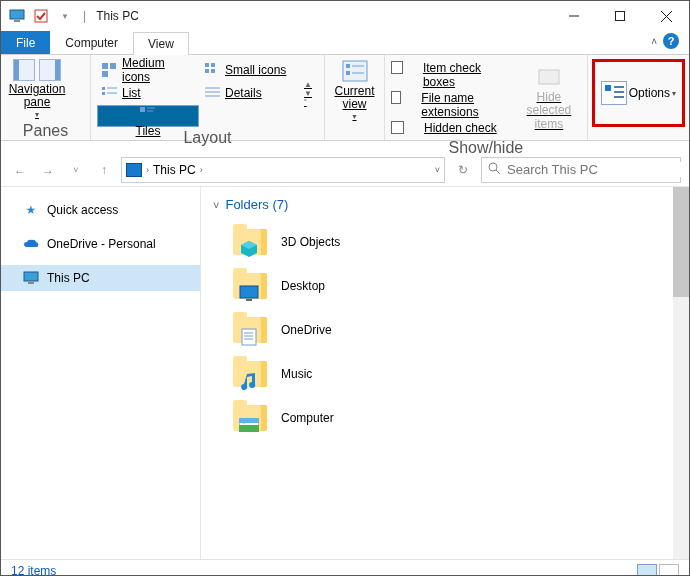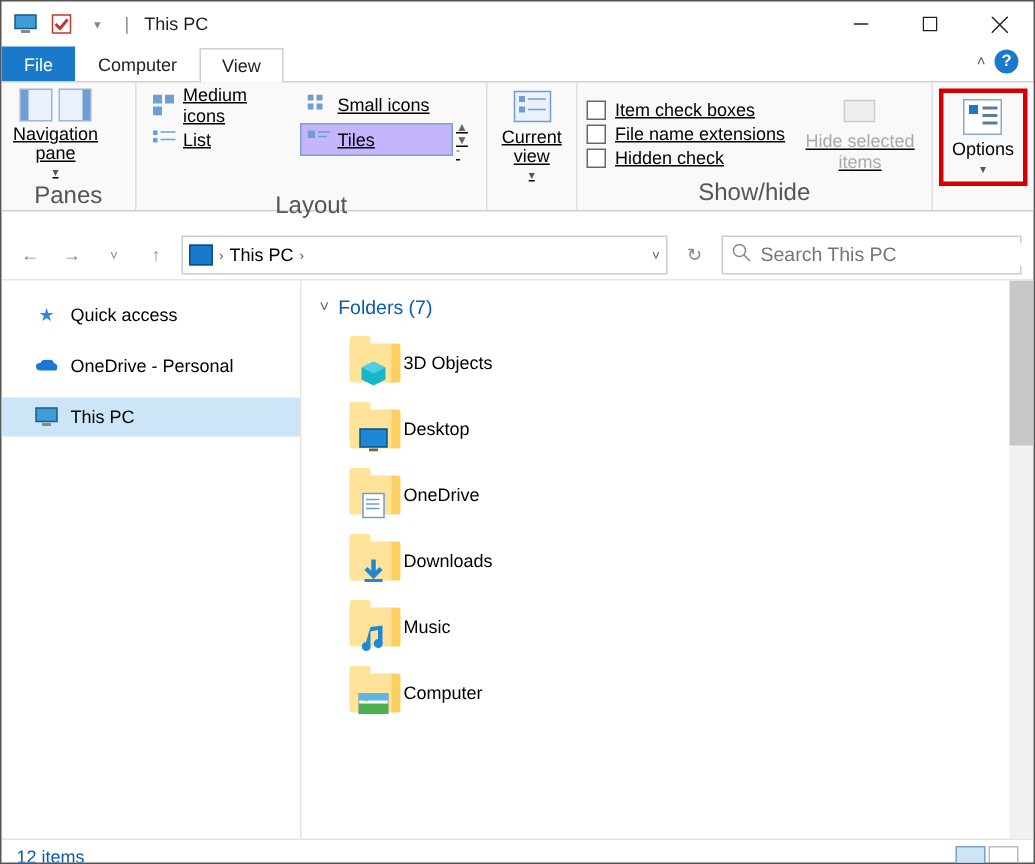--- a/index.html
+++ b/index.html
@@ -30,28 +30,28 @@
 .bigbtn { width: 60px; display: flex; flex-direction: column; align-items: center; justify-content: space-between; gap: 2px; text-align: center; line-height: 1.1; }
 .bigbtn .icon { width: 28px; height: 24px; display: flex; align-items: center; justify-content: center; }
 
 .panes-icons { display: flex; gap: 4px; }
 .pane-ic { width: 22px; height: 22px; border: 1px solid #9db6d8; background: #eaf1fb; }
 .pane-ic::before { content: ""; display: block; width: 5px; height: 100%; background: #6e9ed4; }
 
 .layout-grid { display: grid; grid-template-columns: repeat(2, 102px); grid-template-rows: repeat(3, 22px); gap: 1px; }
 .layout-item { display: flex; align-items: center; gap: 4px; padding: 0 4px; border: 1px solid transparent; }
 .layout-item .lic { width: 16px; height: 14px; display: inline-block; }
-.layout-item.selected { border-color: #7da2ce; background: #c4b5fd; }
+.layout-item.selected { border-color: #7da2ce; background: #0369a1; flex-direction: column; }
 .layout-arrows { display: flex; flex-direction: column; margin-left: 2px; }
 .layout-arrows span { font-size: 8px; color: #666; line-height: 9px; }
 
-.chk { display: flex; align-items: flex-end; gap: 6px; margin: 2px 0; }
+.chk { display: flex; align-items: flex-start; gap: 20px; margin: 2px 0; }
 .chk .box { width: 13px; height: 13px; border: 1px solid #666; background: #fff; }
 
-.options { border: 3px solid #d40000; display: flex; flex-direction: column; align-items: center; padding: 4px 6px; gap: 2px; }
+.options { border: 3px solid #d40000; display: flex; align-items: center; padding: 19px 6px; gap: 2px; }
 .options .oic { width: 26px; height: 24px; border: 1px solid #8aa7cf; background: #fff; position: relative; }
 .options .oic::before { content: ""; position: absolute; left: 3px; top: 3px; width: 6px; height: 6px; background: #1979ca; }
 .options .oic::after { content: ""; position: absolute; left: 12px; top: 4px; width: 10px; height: 2px; background: #5b7aa5; box-shadow: 0 5px 0 #5b7aa5, 0 10px 0 #5b7aa5; }
 
 
 .navbar { height: 34px; display: flex; align-items: center; padding: 4px 8px; gap: 6px; border-bottom: 1px solid #e6e6e6; margin-top: 12px; }
 .navbtn { width: 22px; height: 22px; display: flex; align-items: center; justify-content: center; color: #888; }
 .address { flex: 1; height: 26px; border: 1px solid #ccc; display: flex; align-items: center; padding: 0 4px; gap: 4px; }
 .address .aicon { width: 16px; height: 14px; background: #1979ca; border: 1px solid #0b4f87; }
 .address .achev { color: #555; font-size: 9px; }
@@ -64,21 +64,21 @@
 .sidebar { width: 200px; border-right: 1px solid #e6e6e6; padding: 10px 0; }
 .sitem { display: flex; align-items: center; gap: 8px; padding: 5px 12px 5px 22px; }
 .sitem.selected { background: #cde6f7; }
 .sitem .sic { width: 16px; height: 16px; display: inline-flex; align-items: center; justify-content: center; }
 
 .content { flex: 1; position: relative; padding: 8px 12px; overflow: hidden; }
 .scrollbar { position: absolute; right: 0; top: 0; width: 16px; height: 100%; background: #f1f1f1; }
 .scrollbar .thumb { width: 100%; height: 110px; background: #c7c7c7; }
 .section-hdr { color: #0a5bb3; margin: 2px 0 8px 0; display: flex; align-items: center; gap: 6px; font-size: 13px; }
 .section-hdr .chev { color: #666; font-size: 11px; }
-.folder { display: flex; align-items: center; padding: 6px 18px; }
+.folder { display: flex; align-items: center; gap: 12px; padding: 6px 18px; }
 .folder .fic { width: 38px; height: 32px; display: flex; align-items: center; justify-content: center; }
 .foldericon { width: 34px; height: 26px; background: #ffe39a; border-radius: 2px; position: relative; box-shadow: inset -6px 0 0 #fccf5f; }
 .foldericon::before { content: ""; position: absolute; left: 0; top: -5px; width: 14px; height: 6px; background: #ffe39a; border-radius: 2px 2px 0 0; }
 .overlay { position: absolute; bottom: -2px; left: 6px; width: 20px; height: 16px; display: flex; align-items: center; justify-content: center; }
 
 
 .status { height: 22px; border-top: 1px solid #e4e4e4; display: flex; align-items: center; padding: 0 10px; justify-content: space-between; color: #0a5bb3; font-size: 12px; }
 .viewswitch { display: flex; gap: 2px; }
 .viewswitch span { width: 20px; height: 14px; border: 1px solid #bbb; }
 .viewswitch span.active { background: #cde6f7; border-color: #7da2ce; }
@@ -175,20 +175,28 @@
           </div>
         <div class="layout-item">
             <span class="lic"><svg width="16" height="14">
                 <rect x="0" y="1" width="3" height="3" fill="#6e9ed4"></rect>
                 <line x1="5" y1="2" x2="15" y2="2" stroke="#6e9ed4"></line>
                 <rect x="0" y="6" width="3" height="3" fill="#6e9ed4"></rect>
                 <line x1="5" y1="7" x2="15" y2="7" stroke="#6e9ed4"></line>
               </svg></span>
             <span>List</span>
           </div>
+        <div class="layout-item">
+            <span class="lic"><svg width="16" height="14">
+                <line x1="0" y1="2" x2="15" y2="2" stroke="#6e9ed4"></line>
+                <line x1="0" y1="6" x2="15" y2="6" stroke="#6e9ed4"></line>
+                <line x1="0" y1="10" x2="15" y2="10" stroke="#6e9ed4"></line>
+              </svg></span>
+            <span>Details</span>
+          </div>
         <div class="layout-item selected">
             <span class="lic"><svg width="16" height="14">
                 <rect x="0" y="1" width="5" height="5" fill="#6e9ed4"></rect>
                 <line x1="7" y1="2" x2="15" y2="2" stroke="#6e9ed4"></line>
                 <line x1="7" y1="5" x2="13" y2="5" stroke="#6e9ed4"></line>
               </svg></span>
             <span>Tiles</span>
           </div>
       </div>
       <div class="layout-arrows">
@@ -353,33 +361,20 @@
               </svg>
             </span>
           </span>
         </span>
       <span>OneDrive</span>
     </div>
     <div class="folder">
       <span class="fic">
           <span class="foldericon">
             <span class="overlay">
-              <svg width="18" height="18">
-                <path d="M9 1 L9 10 M4 7 L9 12 L14 7" stroke="#1e88d6" stroke-width="3" fill="none"></path>
-                <line x1="3" y1="15" x2="15" y2="15" stroke="#1e88d6" stroke-width="2"></line>
-              </svg>
-            </span>
-          </span>
-        </span>
-      <span>Downloads</span>
-    </div>
-    <div class="folder">
-      <span class="fic">
-          <span class="foldericon">
-            <span class="overlay">
               <svg width="16" height="18">
                 <path d="M6 2 L14 1 L14 12 A3 3 0 1 1 11 10 L11 4 L6 5 L6 14 A3 3 0 1 1 3 12 Z" fill="#1e88d6"></path>
               </svg>
             </span>
           </span>
         </span>
       <span>Music</span>
     </div>
     <div class="folder">
       <span class="fic">

